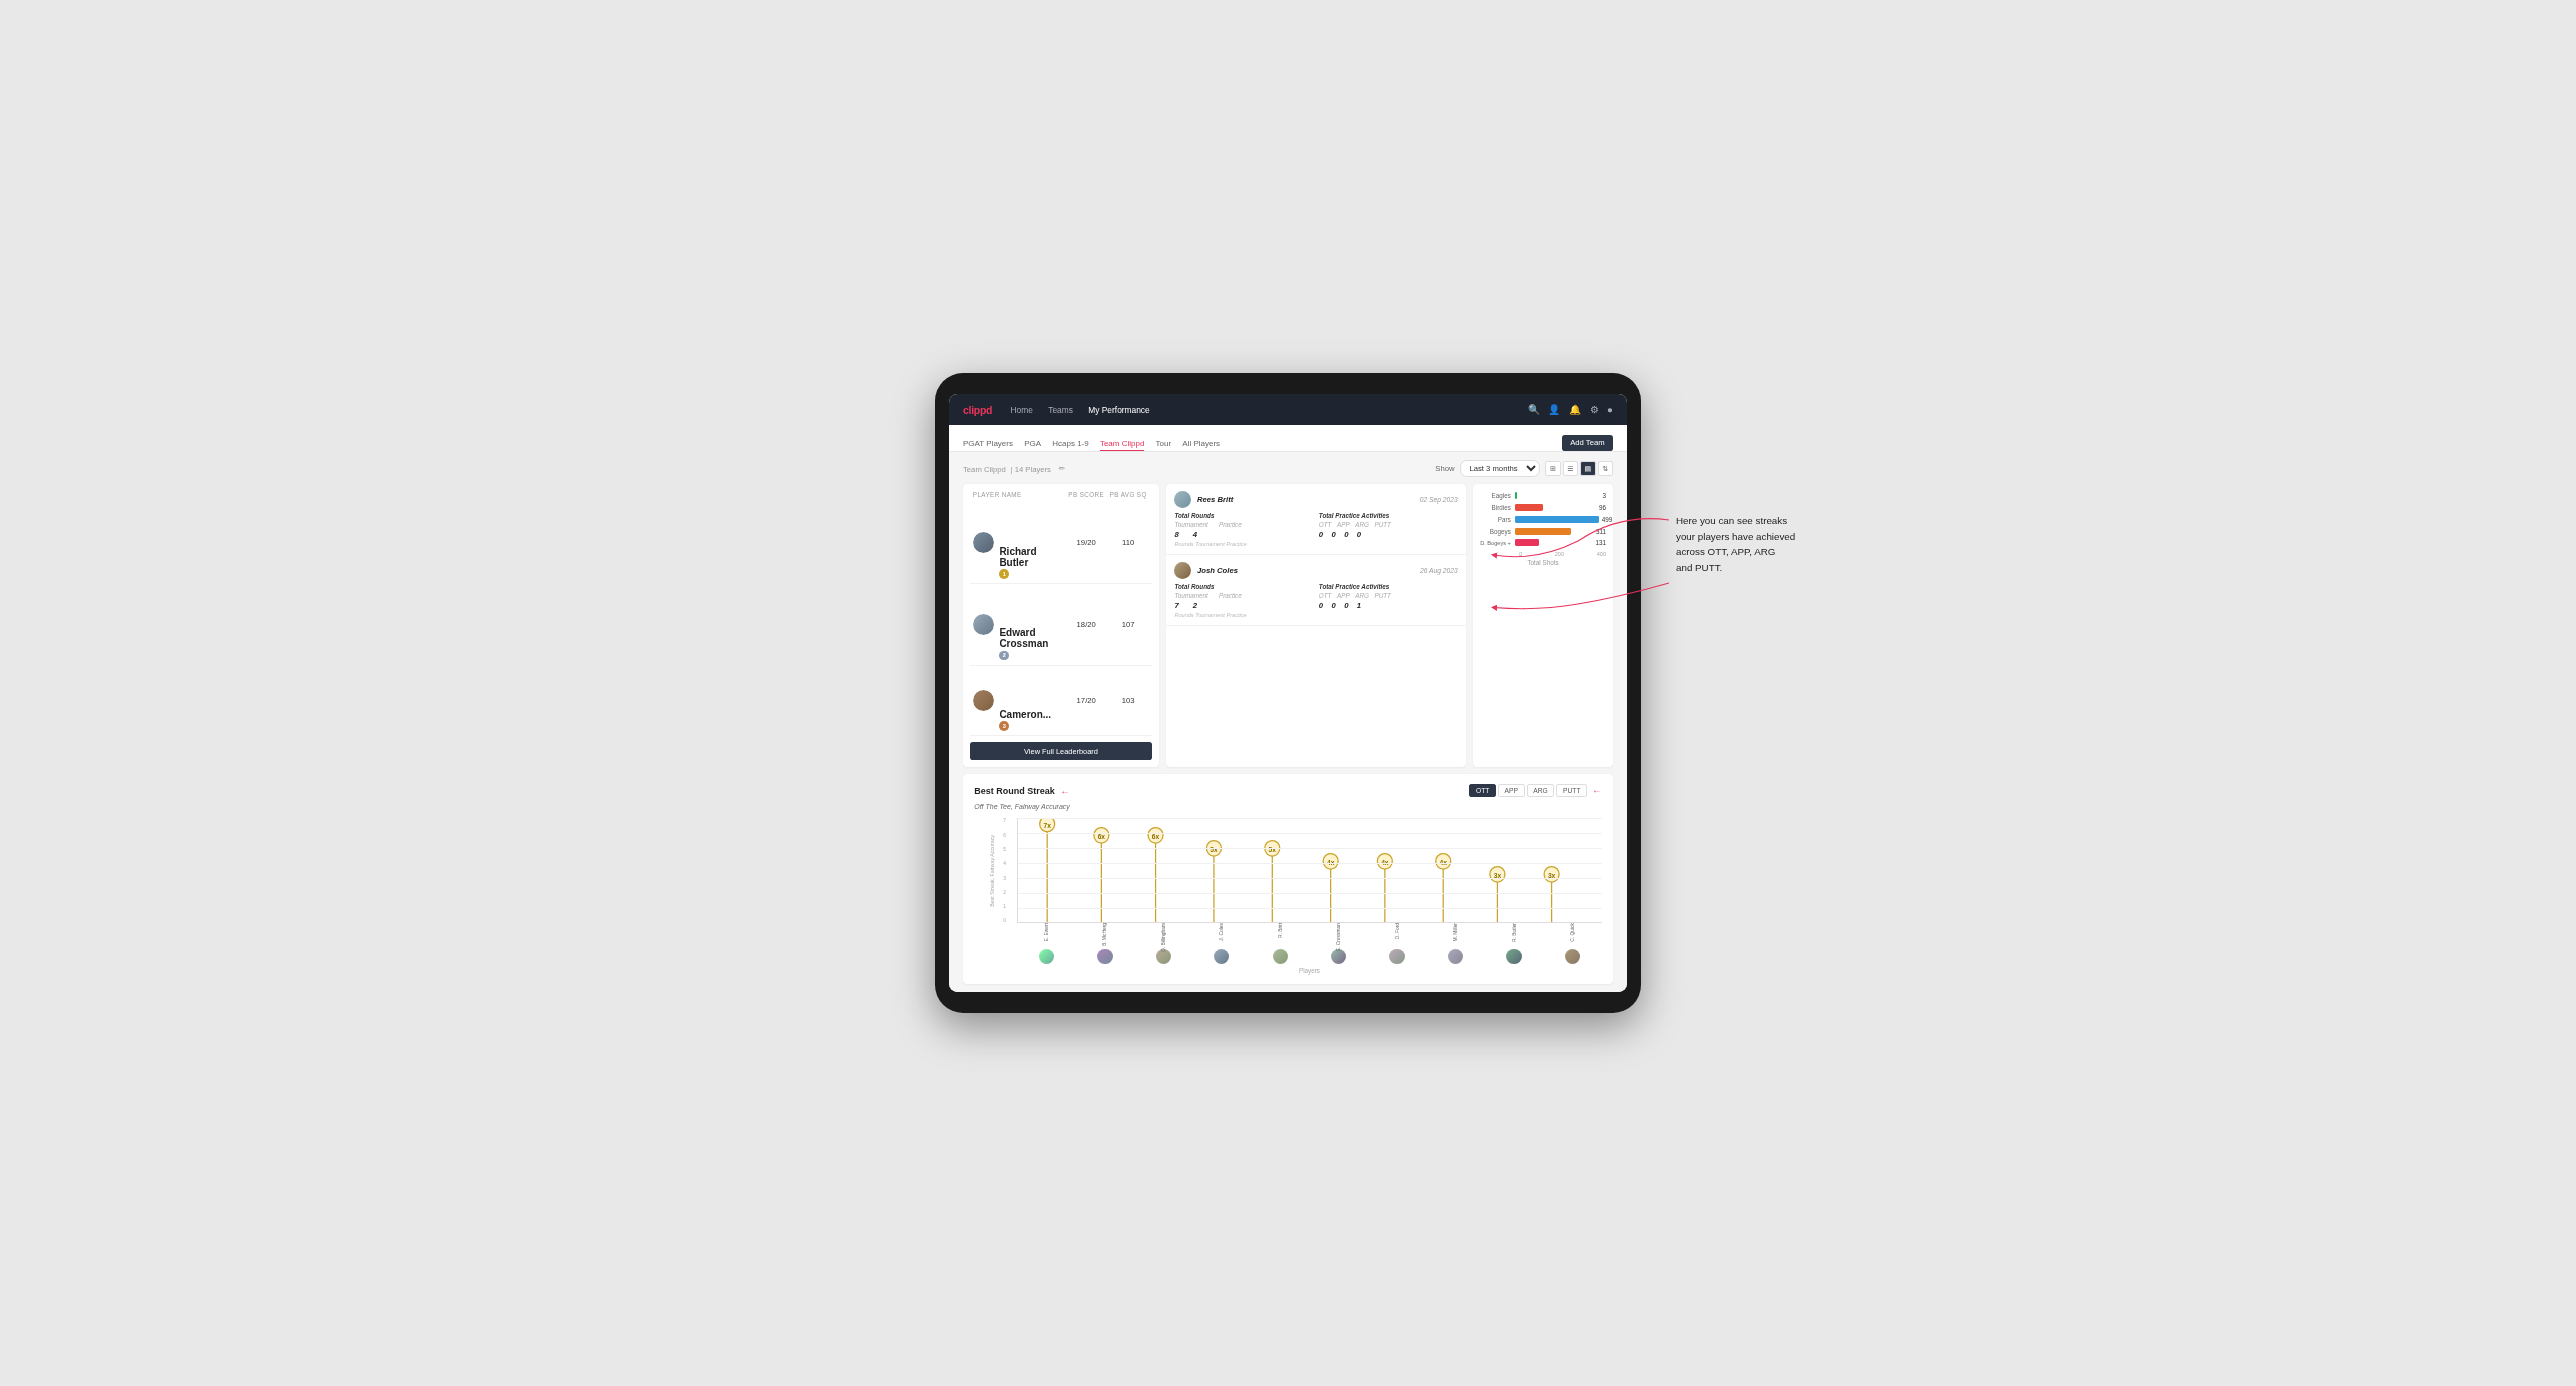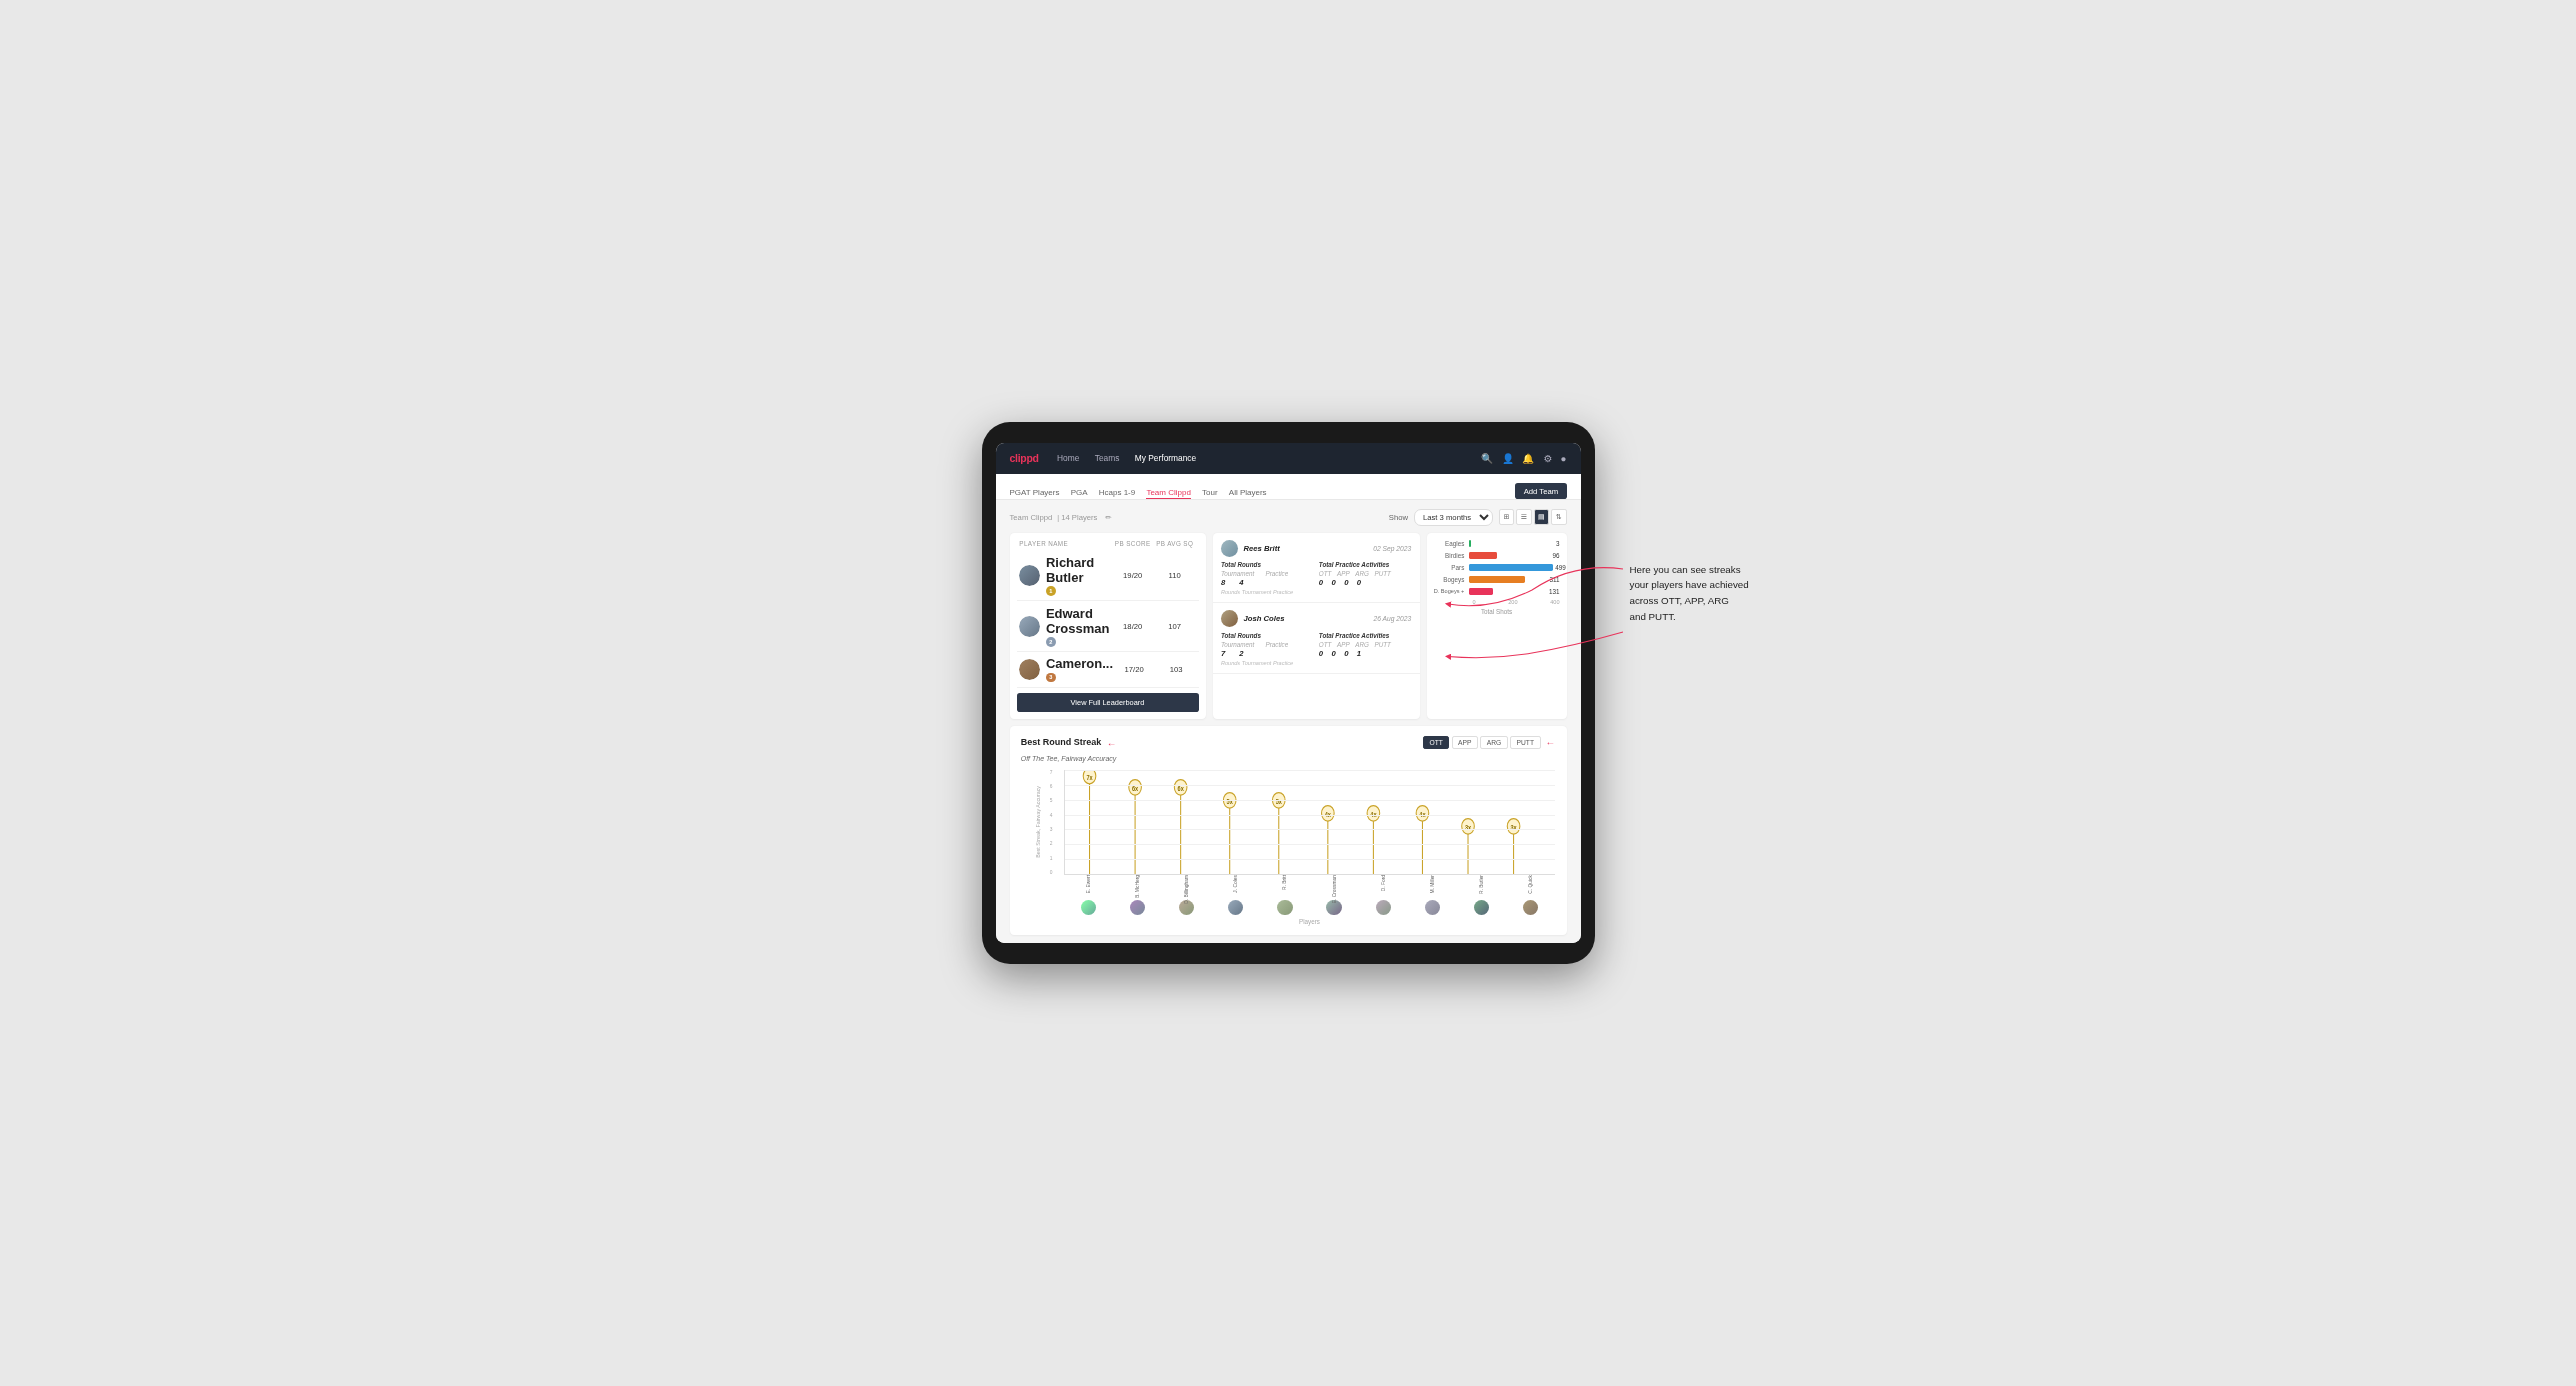--- a/index.html
+++ b/index.html
@@ -10,21 +10,21 @@
       align-items: center;
       justify-content: center;
       min-height: 100vh;
       padding: 28px;
     }
     .tablet-frame {
       background: #1a1a1a;
       border-radius: 28px;
       padding: 21px 14px;
       box-shadow: 0 14px 42px rgba(0,0,0,0.4);
-      width: 613px;
+      width: 706px;
       position: relative;
     }
     .tablet-screen {
       background: #fff;
       border-radius: 8.4px;
       overflow: hidden;
     }
     
     .nav-bar {
       background: #1e2530;
@@ -206,23 +206,24 @@
       flex-shrink: 0;
       position: relative;
     }
     .avatar-img {
       width: 100%;
       height: 100%;
       background: linear-gradient(135deg, #8fa0b0 0%, #6a7d90 100%);
       border-radius: 50%;
     }
     .player-name {
-      font-size: 13px;
+      font-size: 10px;
       font-weight: 600;
       color: #222;
+      margin-top: 39px;
     }
     .player-badge {
       width: 9.8px;
       height: 9.8px;
       border-radius: 50%;
       font-size: 5.6px;
       display: flex;
       align-items: center;
       justify-content: center;
       color: #fff;

